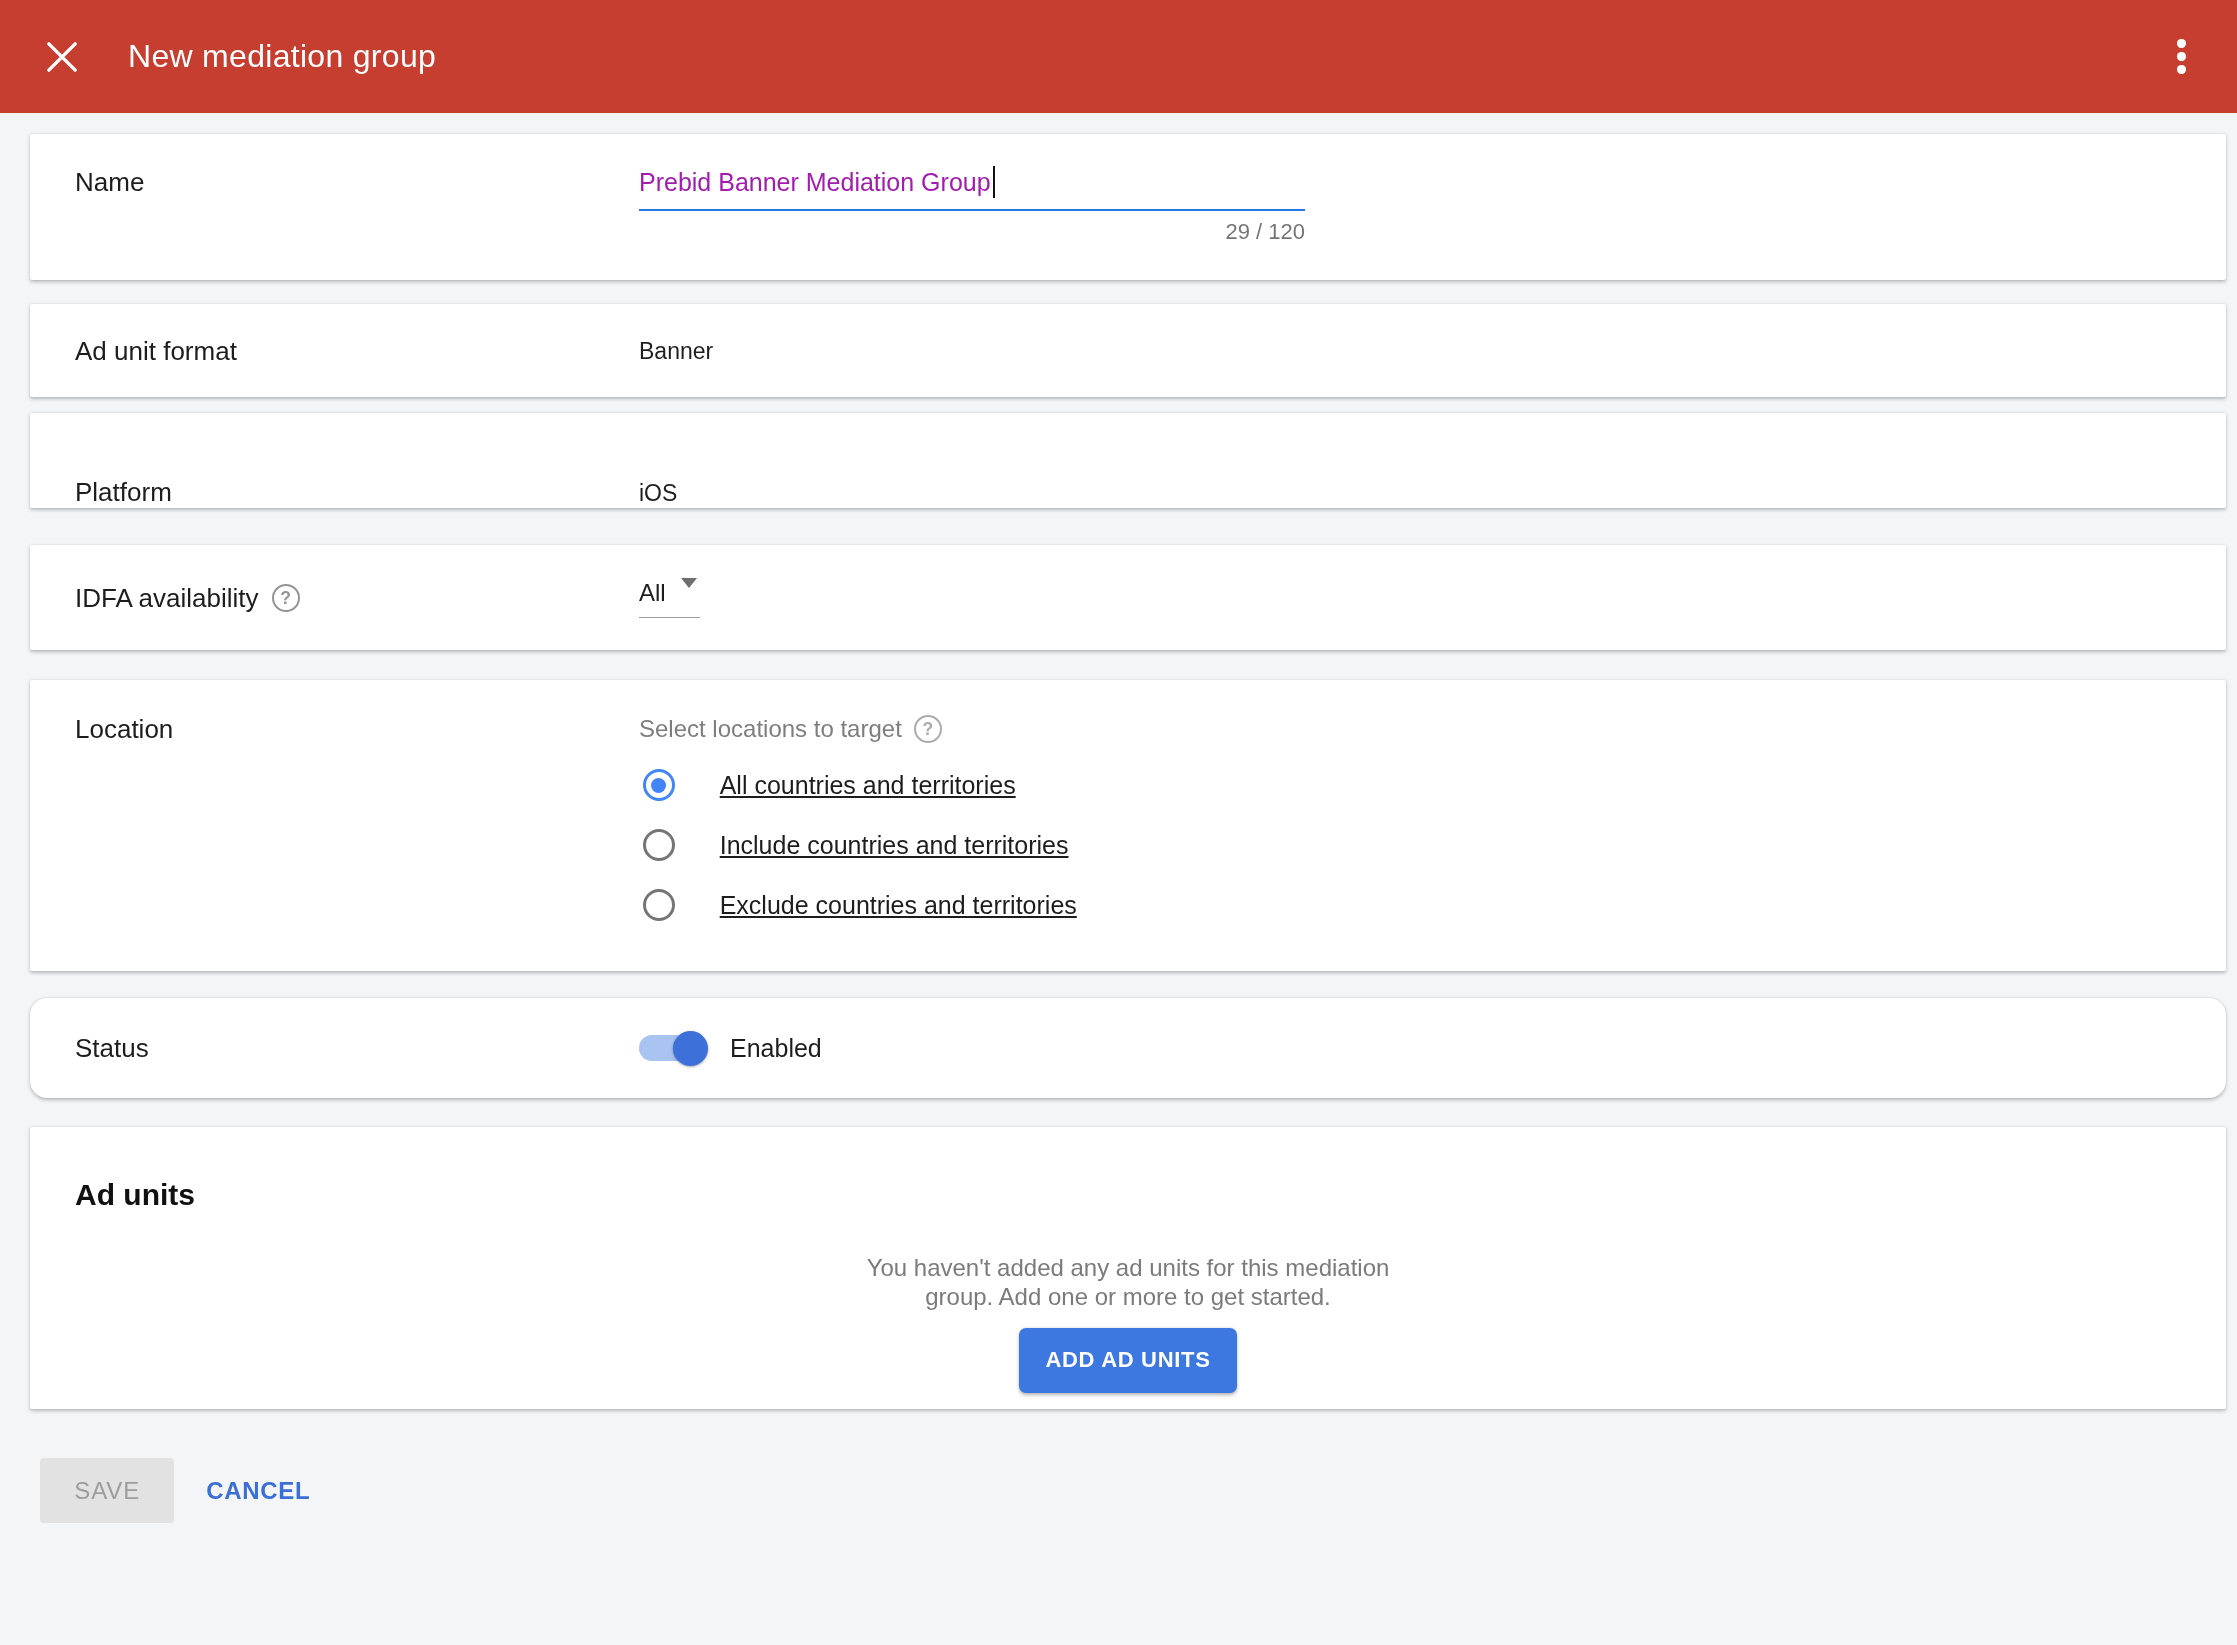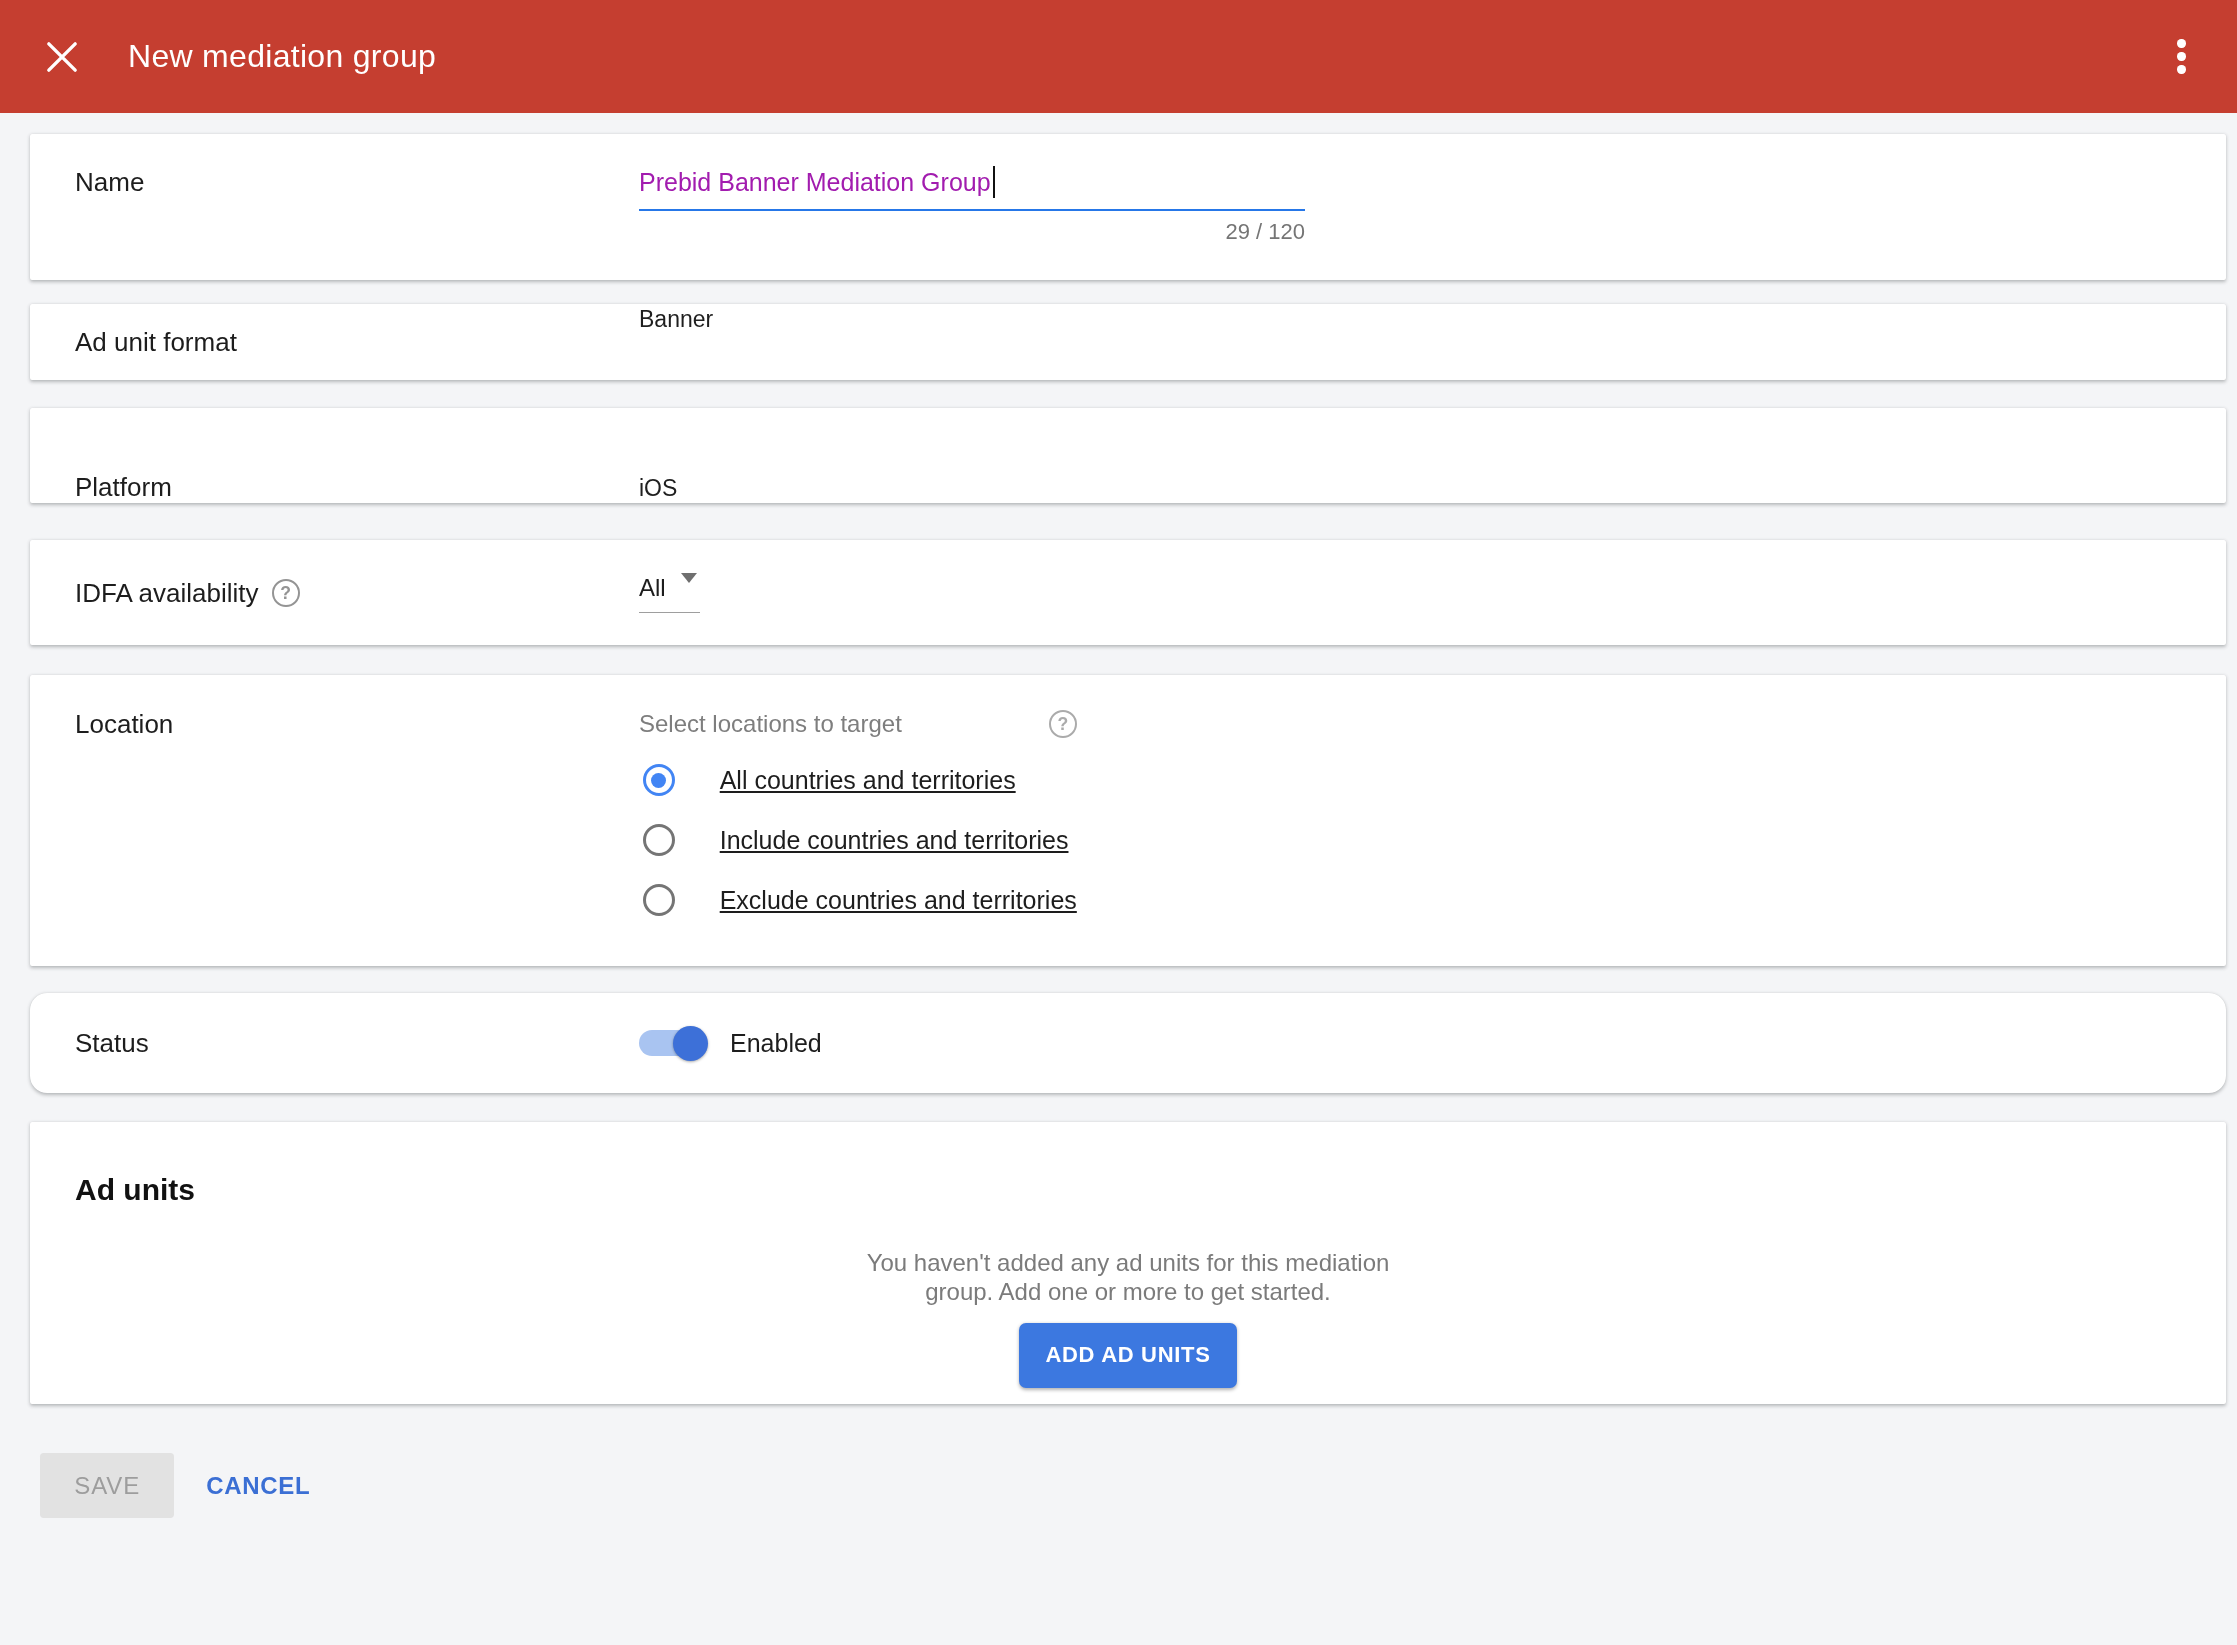--- a/index.html
+++ b/index.html
@@ -53,21 +53,21 @@
     padding-bottom:11px; border-bottom:2.8px solid #2677e8;
     cursor:text;
   }
   .caret { width:2.8px; height:32px; background:#111; margin-left:1.9px; }
   .counter {
     margin-top:7.4px; text-align:right;
     font-size:22px; line-height:26px; color:#757575;
   }
 
   
-  .card-format   { height:76px; margin-bottom:28px; }
+  .card-format   { height:93px; margin-bottom:16px; align-items:center; }
   .card-platform { height:95px; margin-bottom:37px; align-items:flex-end; }
   .card-idfa     { height:105px; margin-bottom:30px; align-items:center; }
 
   .help-icon {
     width:28px; height:28px; border-radius:50%;
     border:2.8px solid #949494; color:#949494;
     font-size:17.6px; font-weight:bold; line-height:22px;
     display:inline-flex; align-items:center; justify-content:center;
     flex:0 0 auto;
   }
@@ -80,21 +80,21 @@
   .select-line { display:flex; align-items:flex-start; gap:15px; font-size:24px; line-height:30px; }
   .dd-arrow {
     width:0; height:0; border-left:8.3px solid transparent;
     border-right:8.3px solid transparent; border-top:10.2px solid #6f6f6f;
   }
 
   
   .card-location { height:291px; padding-top:33px; margin-bottom:27px; }
   .loc-helper {
     display:flex; align-items:center; gap:12px;
-    color:#7e7e7e; font-size:24px; line-height:32px;justify-content:space-between;
+    color:#7e7e7e; font-size:24px; line-height:32px;
   }
   .radio-list { margin-top:24px; }
   .radio-row {
     display:flex; align-items:center; margin-bottom:28px;
     cursor:pointer; padding-left:3.7px;
   }
   .radio {
     width:32px; height:32px; border-radius:50%;
     border:3.7px solid #757575; flex:0 0 auto;
     display:flex; align-items:center; justify-content:center;

